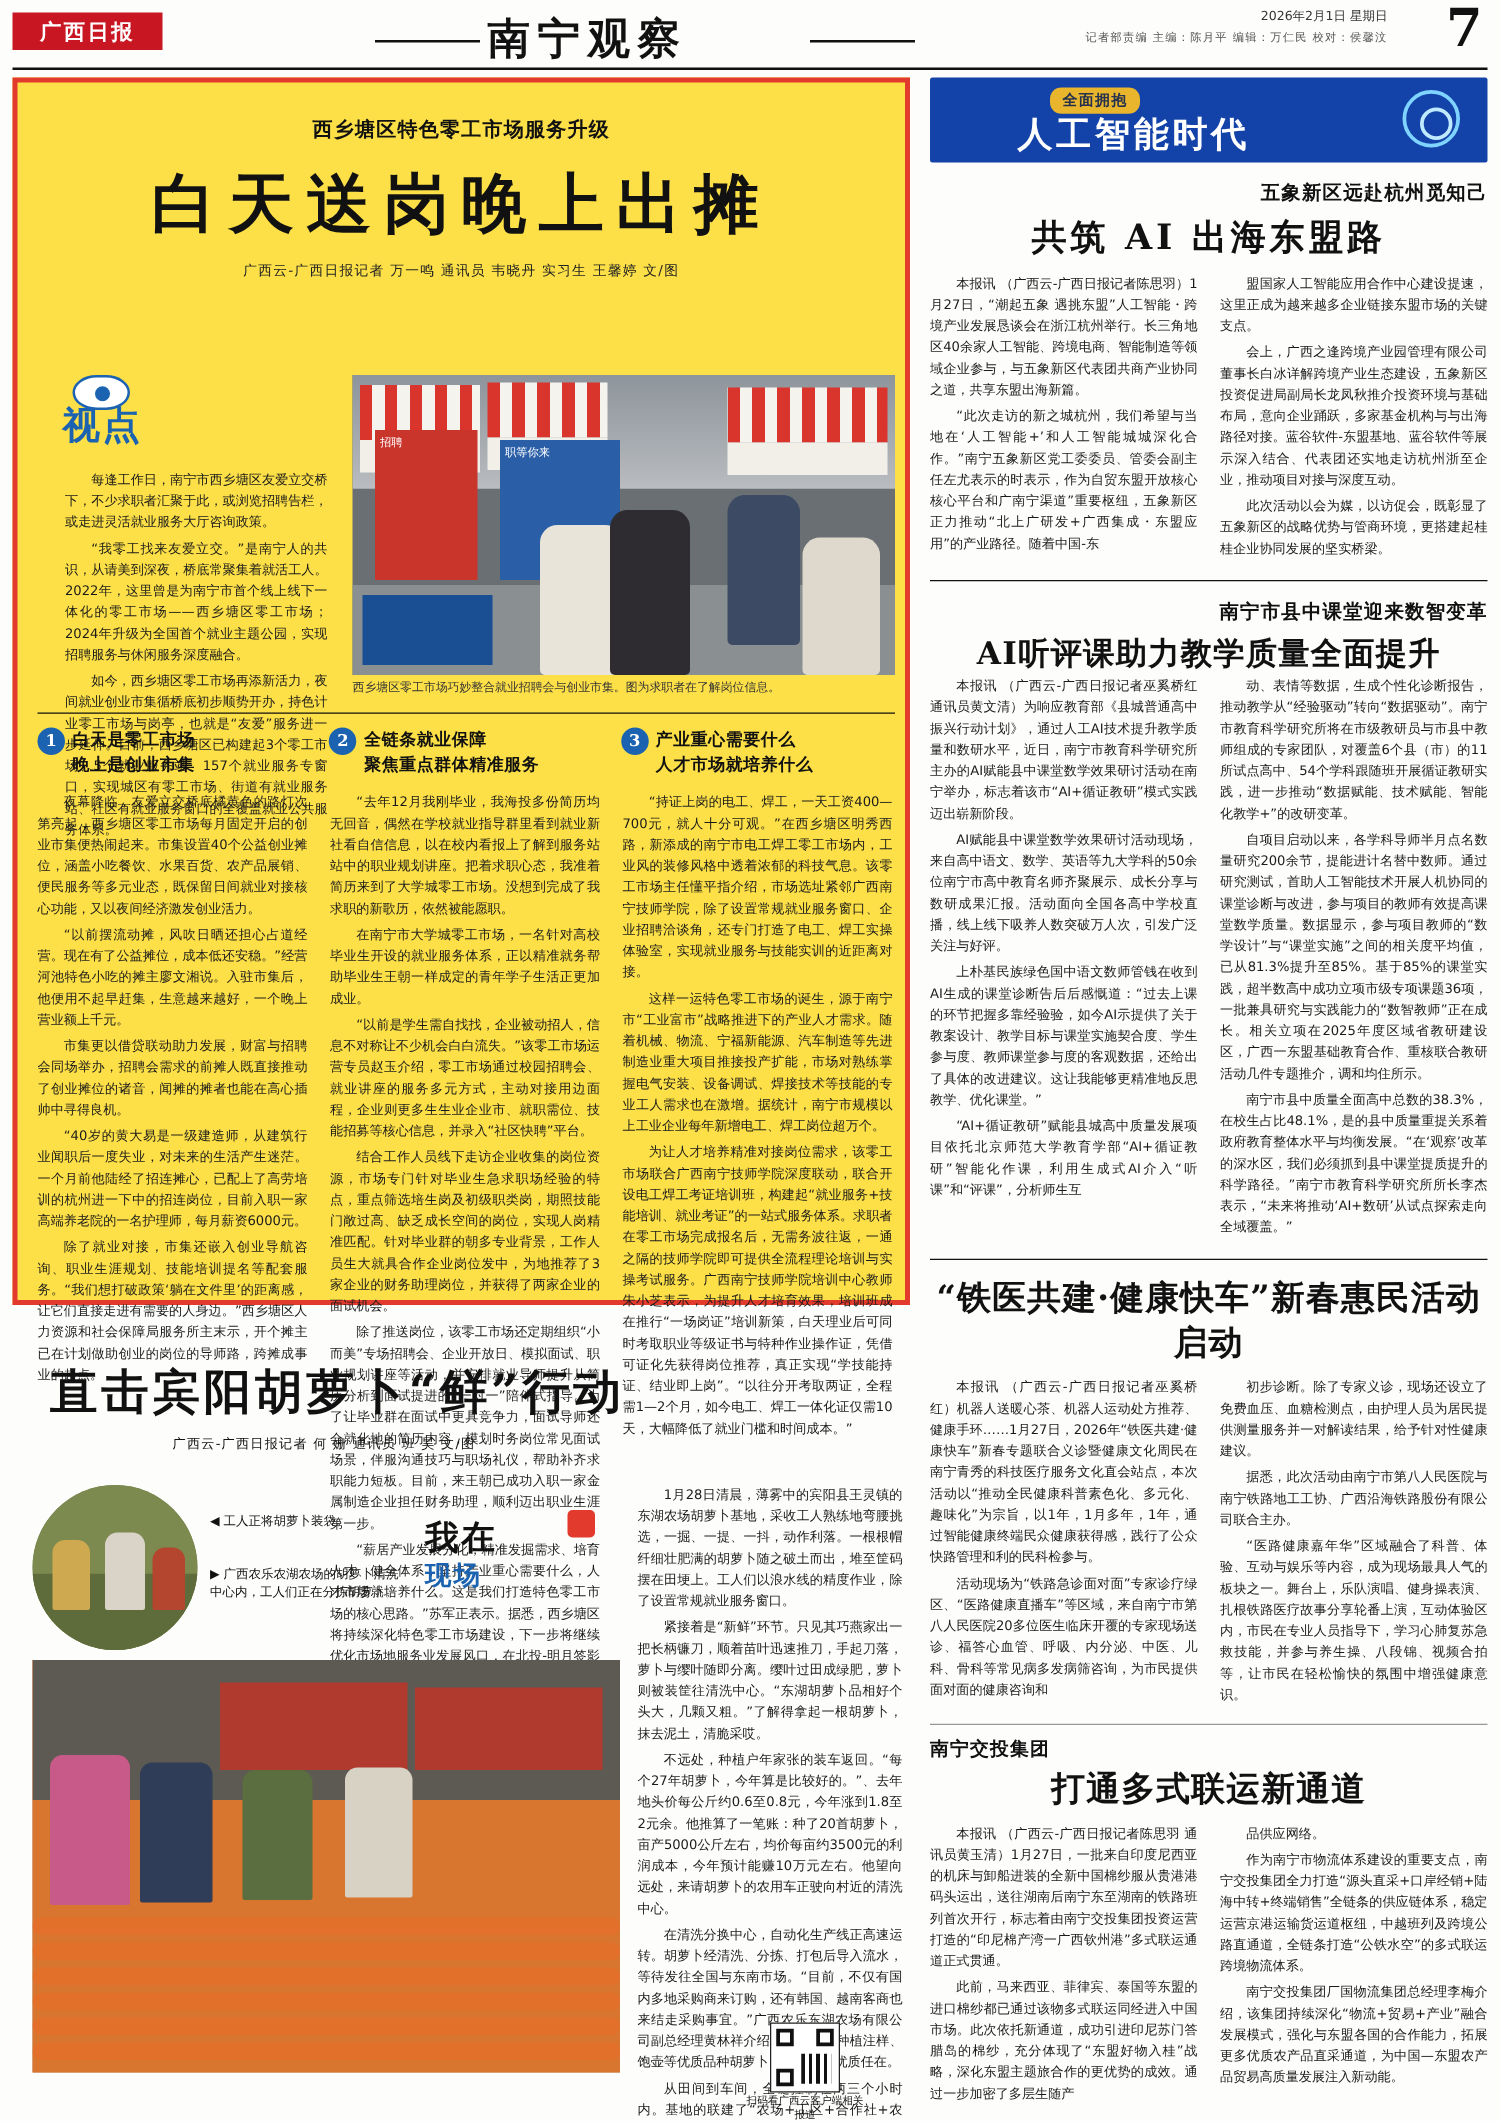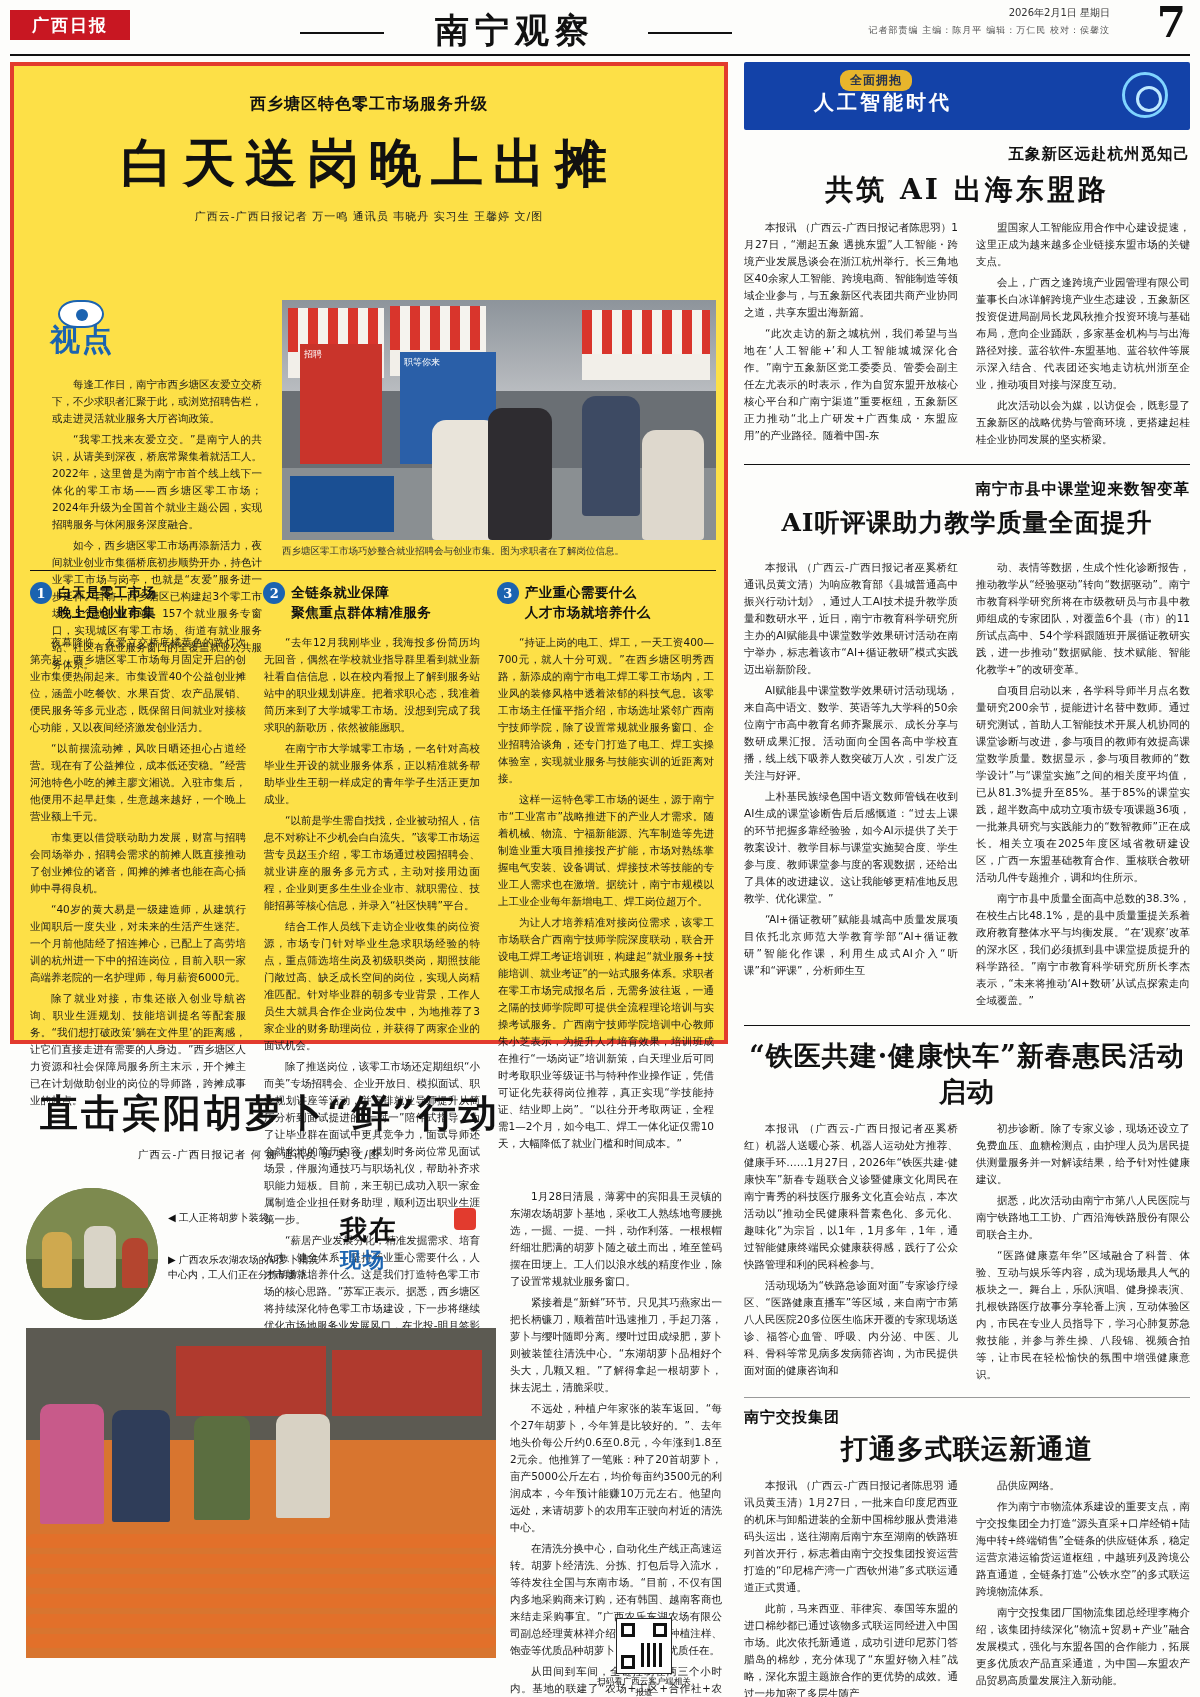--- a/index.html
+++ b/index.html
@@ -16,21 +16,21 @@
 
   
   .masthead { position:absolute; left:0; top:0; width:1200px; height:60px; }
   .logo-box {
     position:absolute; left:10px; top:10px; width:120px; height:30px;
     background:#c81722; color:#fff; font-size:17px; font-weight:bold;
     display:flex; align-items:center; justify-content:center;
     letter-spacing:2px; font-family:"DejaVu Sans",sans-serif;
   }
   .mast-title {
-    position:absolute; left:390px; top:8px; width:250px; text-align:center;
+    position:absolute; left:390px; top:8px; width:250px; 
     font-size:34px; font-weight:bold; letter-spacing:6px;
     font-family:"DejaVu Serif","Liberation Serif",serif;
   }
   .mast-rule-l { position:absolute; left:300px; top:32px; width:84px; height:2px; background:#111; }
   .mast-rule-r { position:absolute; left:648px; top:32px; width:84px; height:2px; background:#111; }
   .mast-date { position:absolute; right:90px; top:6px; font-size:10px; color:#333; text-align:right; }
   .mast-credits { position:absolute; right:90px; top:24px; font-size:9px; color:#555; text-align:right; letter-spacing:1px;}
   .page-num {
     position:absolute; right:14px; top:2px; font-size:42px; font-weight:bold;
     font-family:"DejaVu Serif",serif; line-height:1;
@@ -113,27 +113,27 @@
   }
   .qr-cap { position:absolute; left:584px; top:614px; width:100px; font-size:8.5px; text-align:center; line-height:1.35; }
 
   
   .rcol { position:absolute; left:744px; top:62px; width:446px; }
   .ai-banner {
     position:relative; width:446px; height:68px; background:#1342a8; color:#fff; overflow:hidden;
     border-radius:2px;
   }
   .ai-b1 { position:absolute; left:96px; top:8px; background:#e8b52c; color:#26324d; font-size:12px; font-weight:bold; padding:2px 10px; border-radius:9px; letter-spacing:1px;}
-  .ai-b2 { position:absolute; left:70px; top:27px; font-size:20px; font-weight:bold; letter-spacing:3px; font-family:"DejaVu Serif",serif;text-align:center;}
+  .ai-b2 { position:absolute; left:70px; top:27px; font-size:28px; font-weight:bold; letter-spacing:3px; font-family:"DejaVu Serif",serif;text-align:center;}
   .ai-ring { position:absolute; right:22px; top:10px; width:46px; height:46px; border:3px solid #7fd4ff; border-radius:50%; }
   .ai-ring:after { content:""; position:absolute; left:11px; top:11px; width:20px; height:20px; border:3px solid #bfe9ff; border-radius:50%;}
 
   .r-kicker { text-align:right; font-size:15.5px; font-weight:bold; margin:14px 0 6px; letter-spacing:1px;}
   .r-head { text-align:center; font-size:28px; font-weight:bold; font-family:"DejaVu Serif",serif; letter-spacing:3px; margin-bottom:10px;}
-  .r-head-sm { text-align:center; font-size:25px; font-weight:bold; font-family:"DejaVu Serif",serif; letter-spacing:1px; margin-bottom:20px;}
+  .r-head-sm { text-align:center; font-size:25px; font-weight:bold; font-family:"DejaVu Serif",serif; letter-spacing:1px; margin-bottom:2px;}
   .r-2col { display:flex; gap:18px; }
   .r-2col .rc { width:214px; }
   .r-sep { width:446px; height:1px; background:#111; margin:12px 0; }
   .r-sep-thin { width:446px; height:1px; background:#999; margin:10px 0; }
   .r-label { font-size:15px; font-weight:bold; margin:6px 0 4px; letter-spacing:1px;}
   .r-head-big { text-align:center; font-size:27px; font-weight:bold; font-family:"DejaVu Serif",serif; letter-spacing:1px; margin:4px 0 10px;}
 
   
   .ph-sky { position:absolute; left:0; top:0; right:0; height:38%; background:linear-gradient(#8d949b,#b9bcc0); }
   .ph-floor { position:absolute; left:0; bottom:0; right:0; height:30%; background:#8a8f92; }

